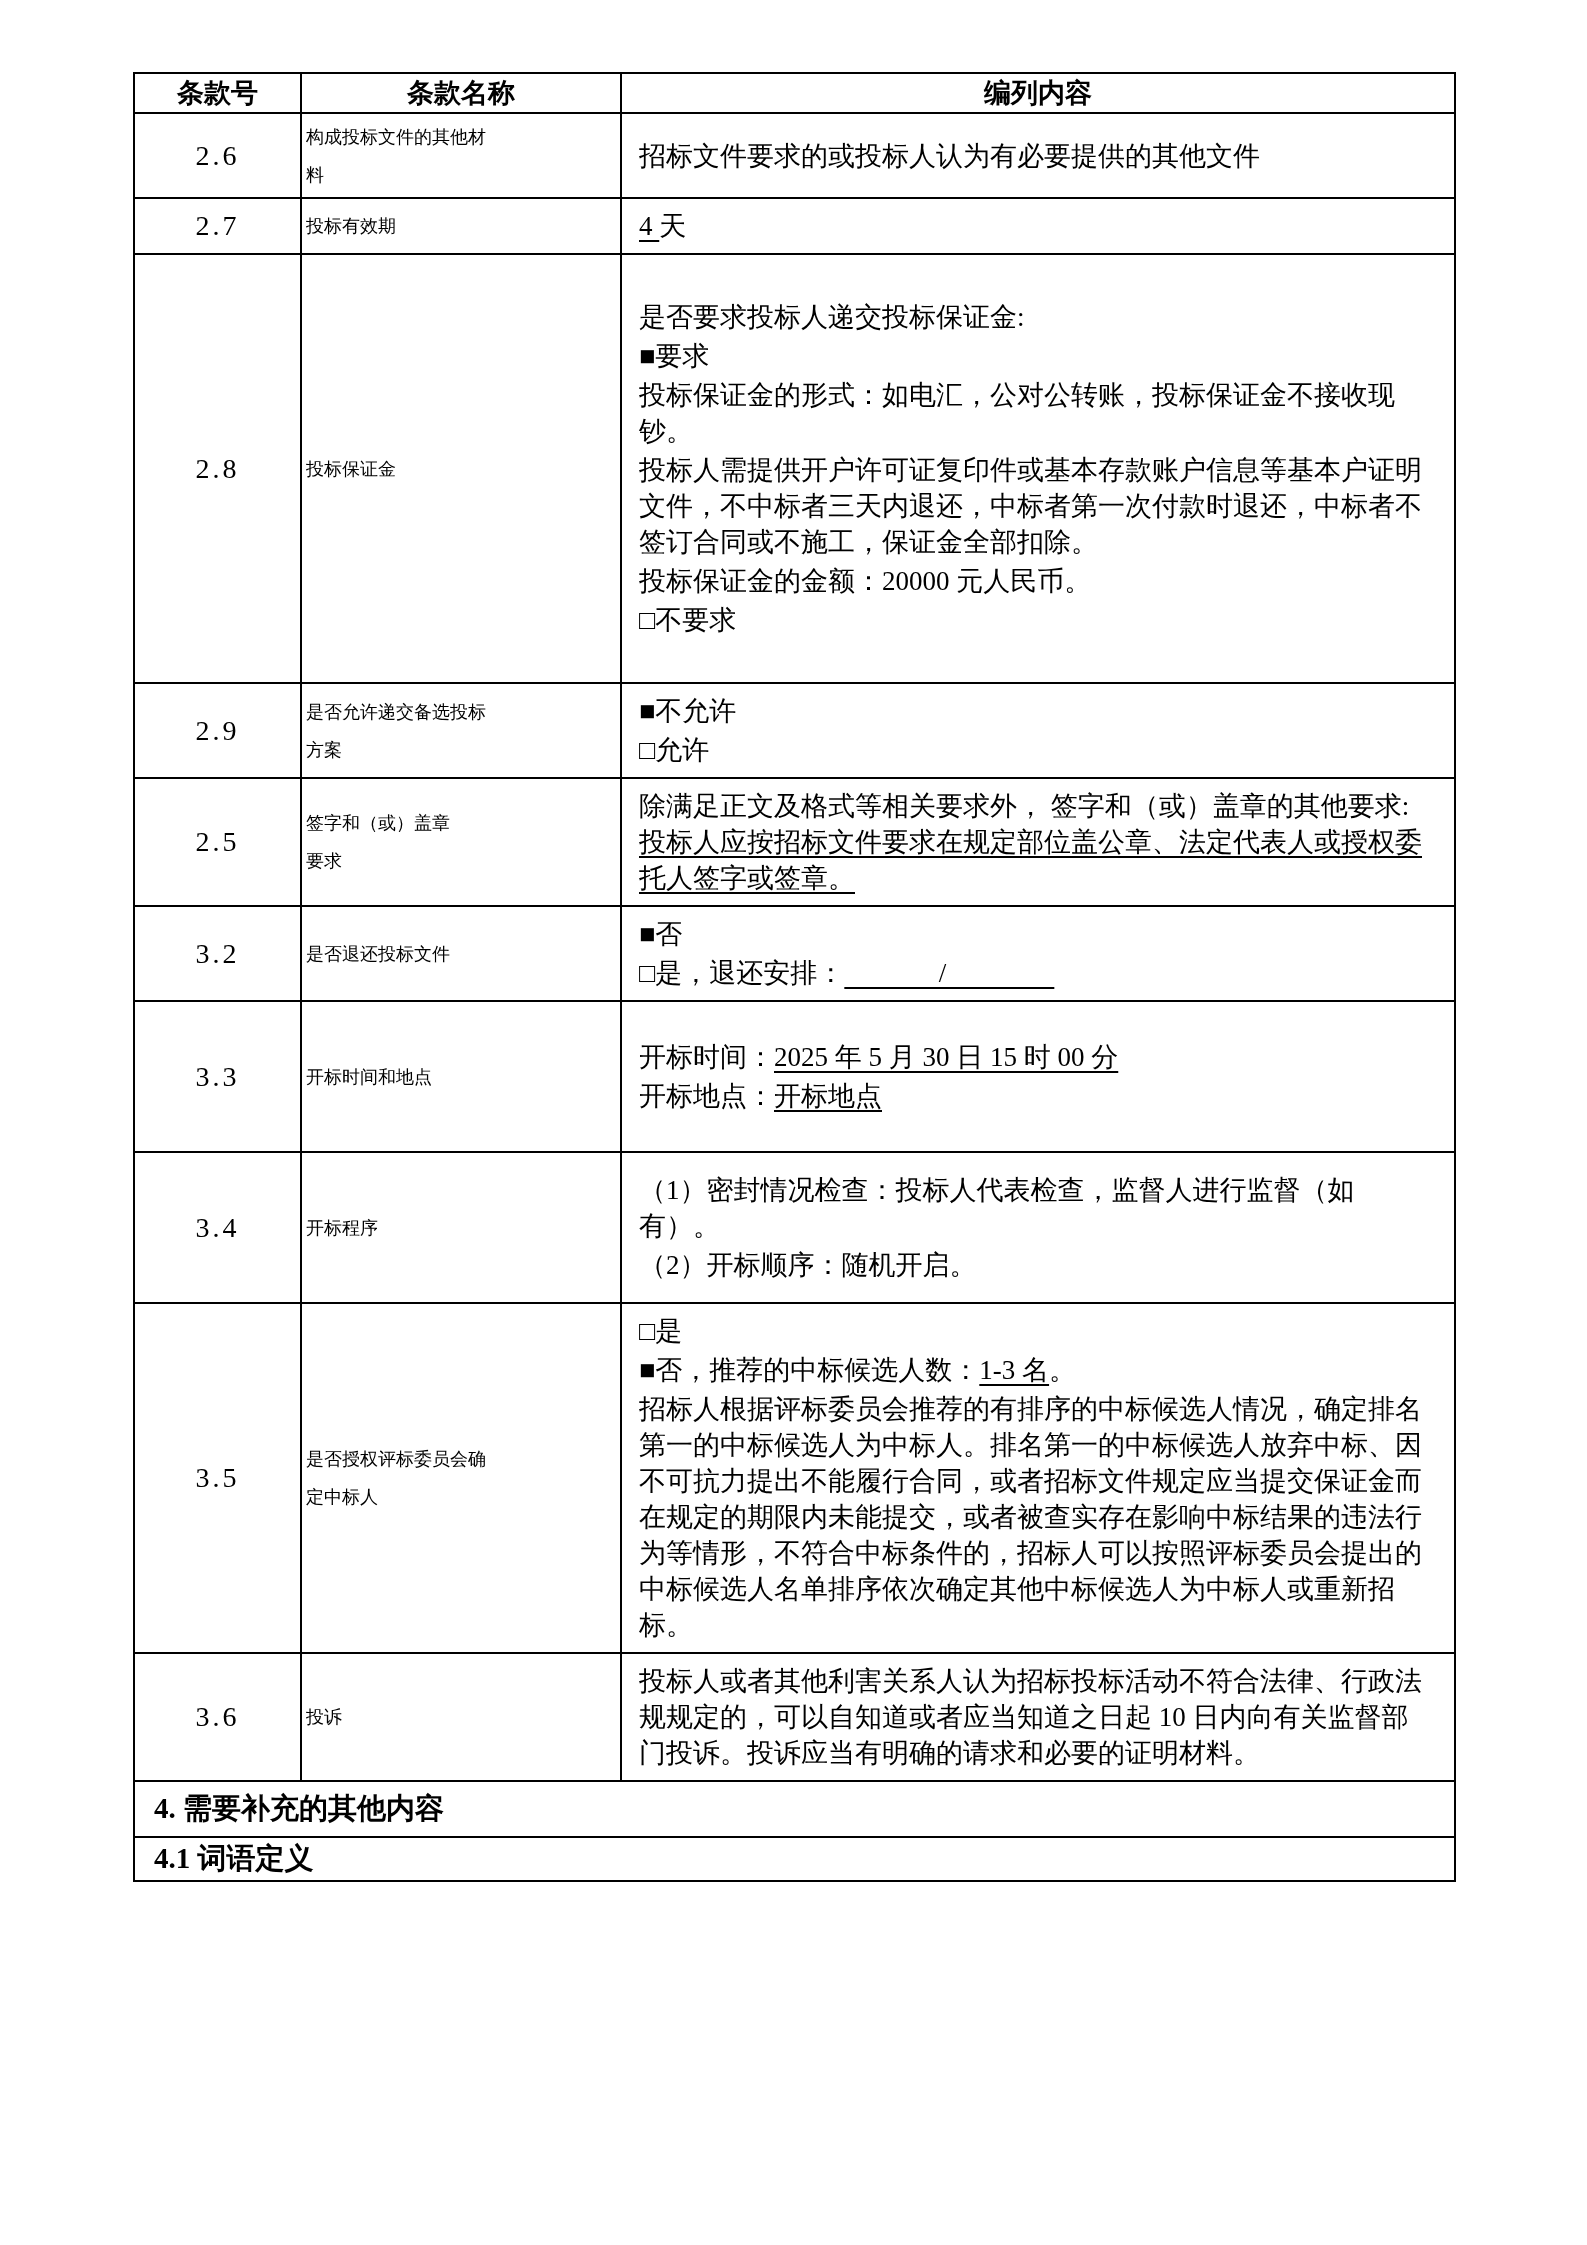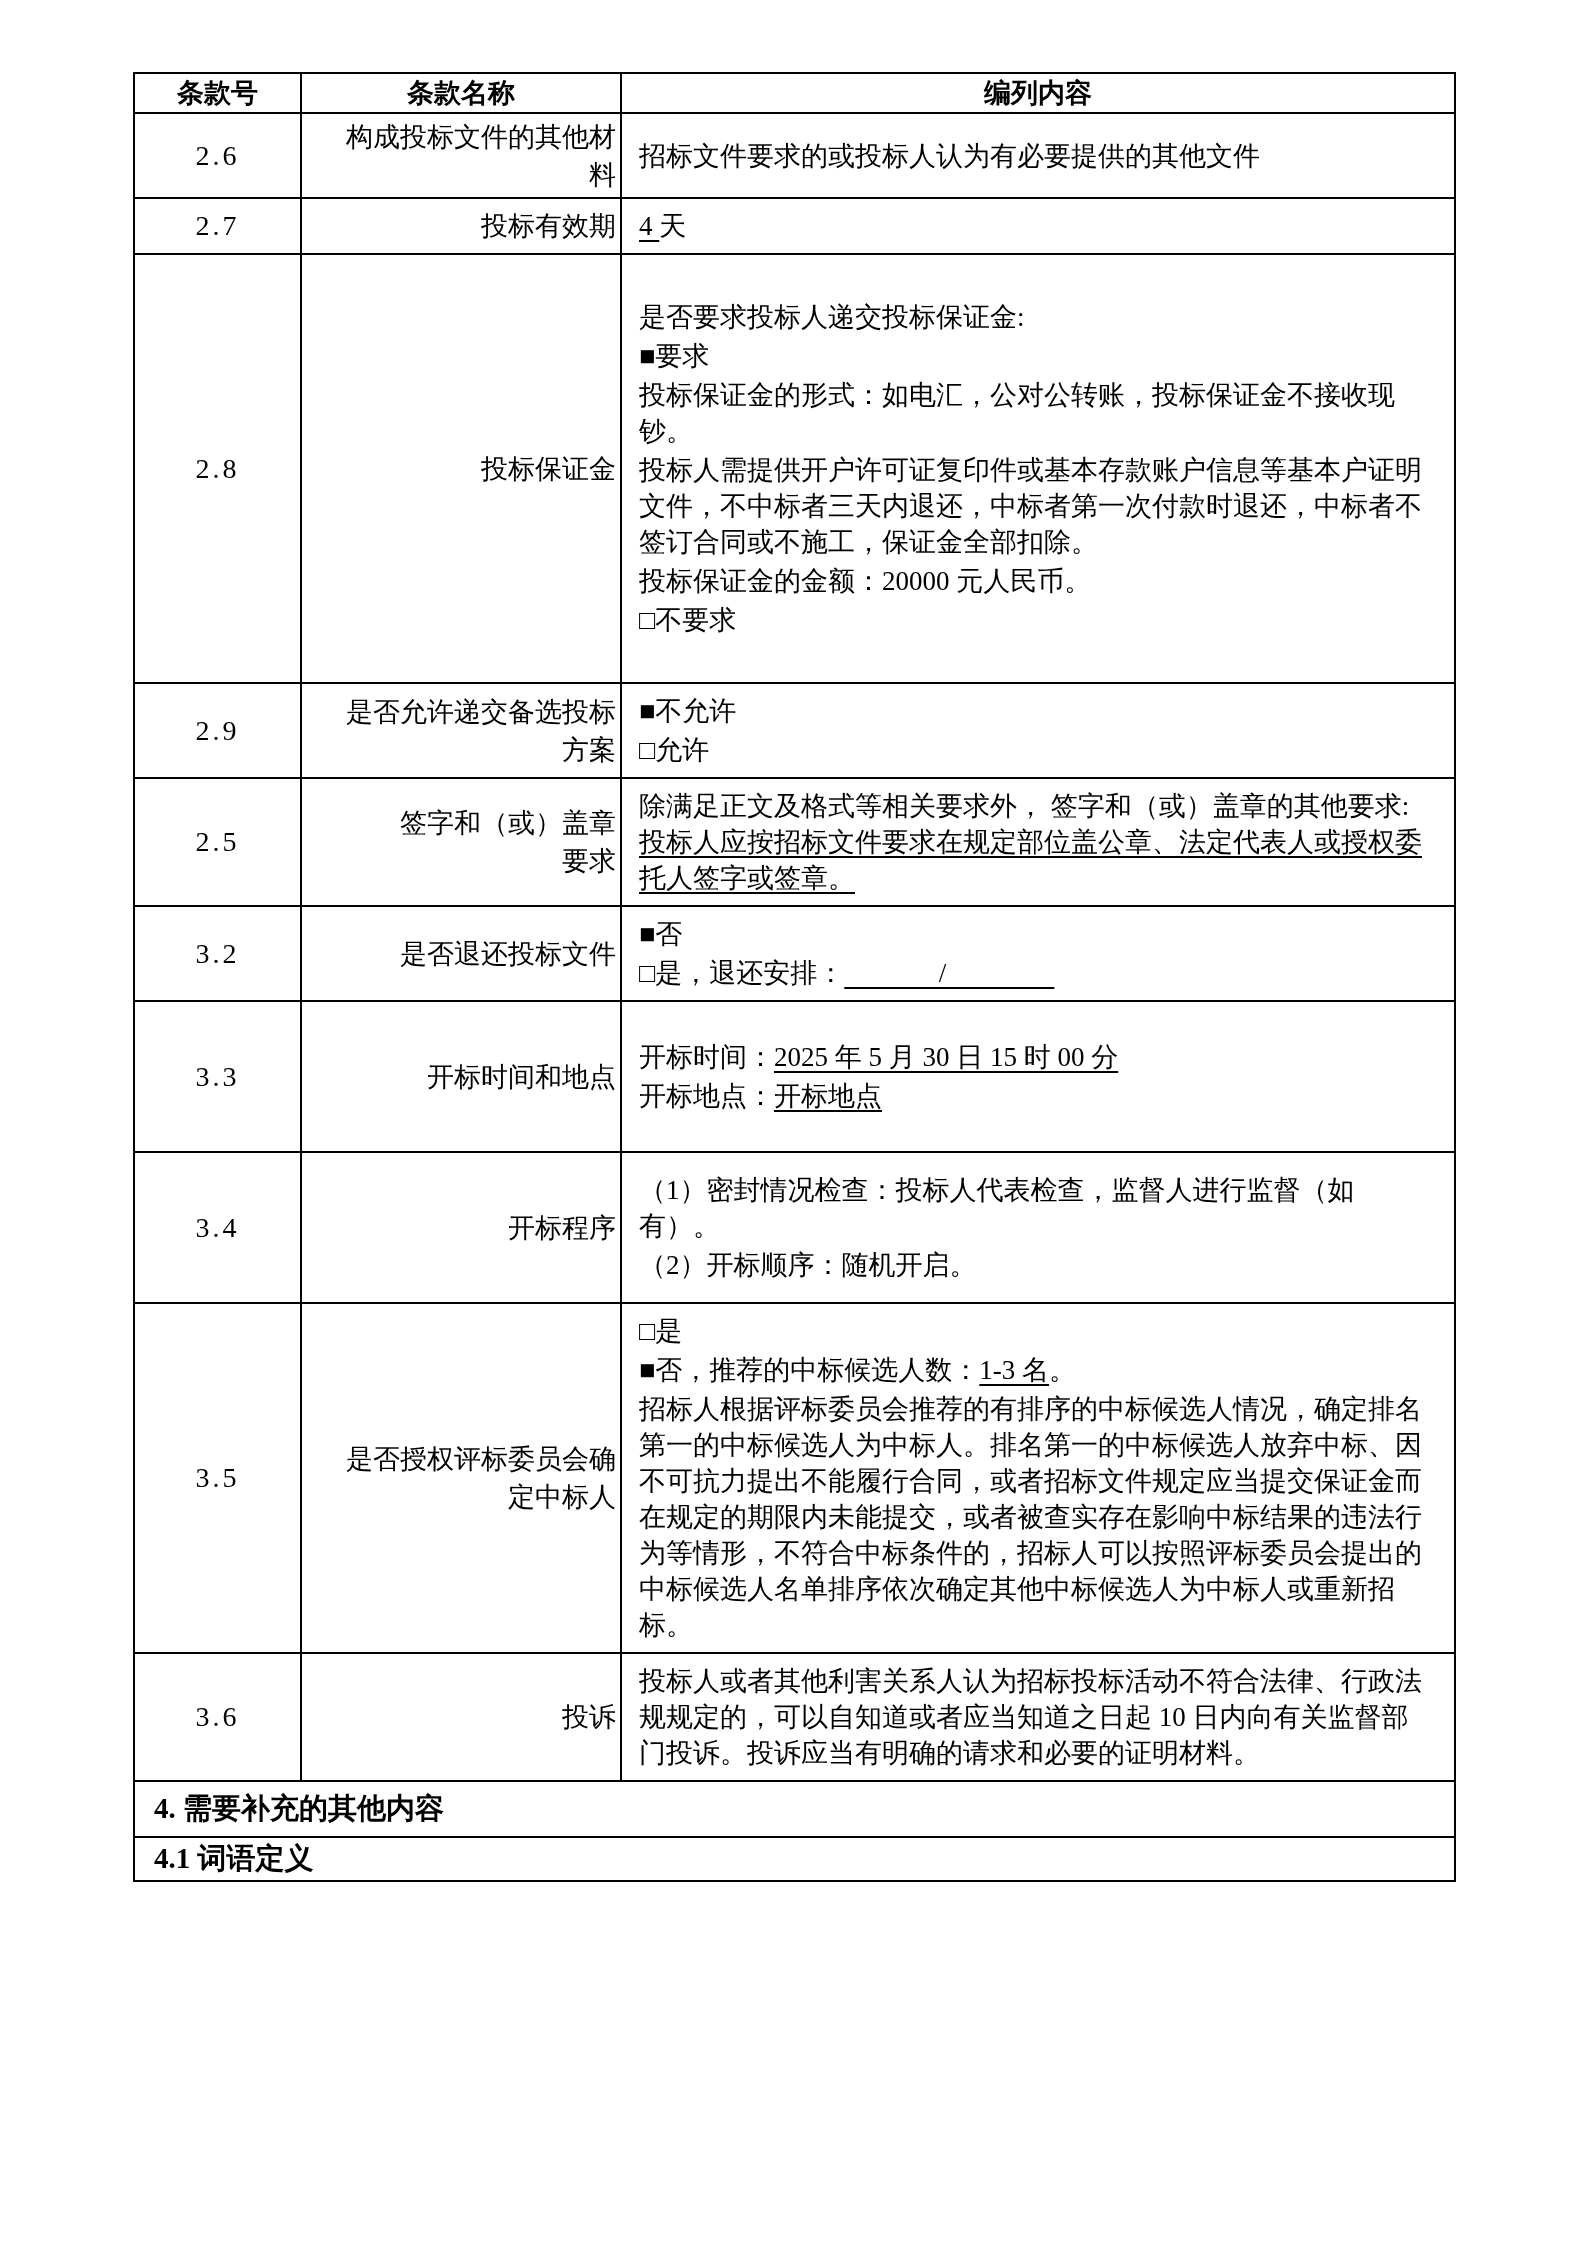--- a/index.html
+++ b/index.html
@@ -21,21 +21,21 @@
     overflow:hidden;
   }
   .doc-table th{
     font-size:27px;font-weight:bold;text-align:center;
     padding:0;
   }
   .c-no{
     text-align:center;font-size:28px;letter-spacing:3px;padding:0;
   }
   .c-name{
-    text-align:right;font-size:27px;line-height:38px;
+    text-align:left;font-size:18px;line-height:38px;
     white-space:pre-line;padding:0 4px;
   }
   .c-content{
     font-size:27px;line-height:36px;
     text-align:left;padding:6px 25px 6px 17px;
   }
   .c-content p{margin:3px 0;}
   .u{
     text-decoration:underline;
     text-underline-offset:5px;

